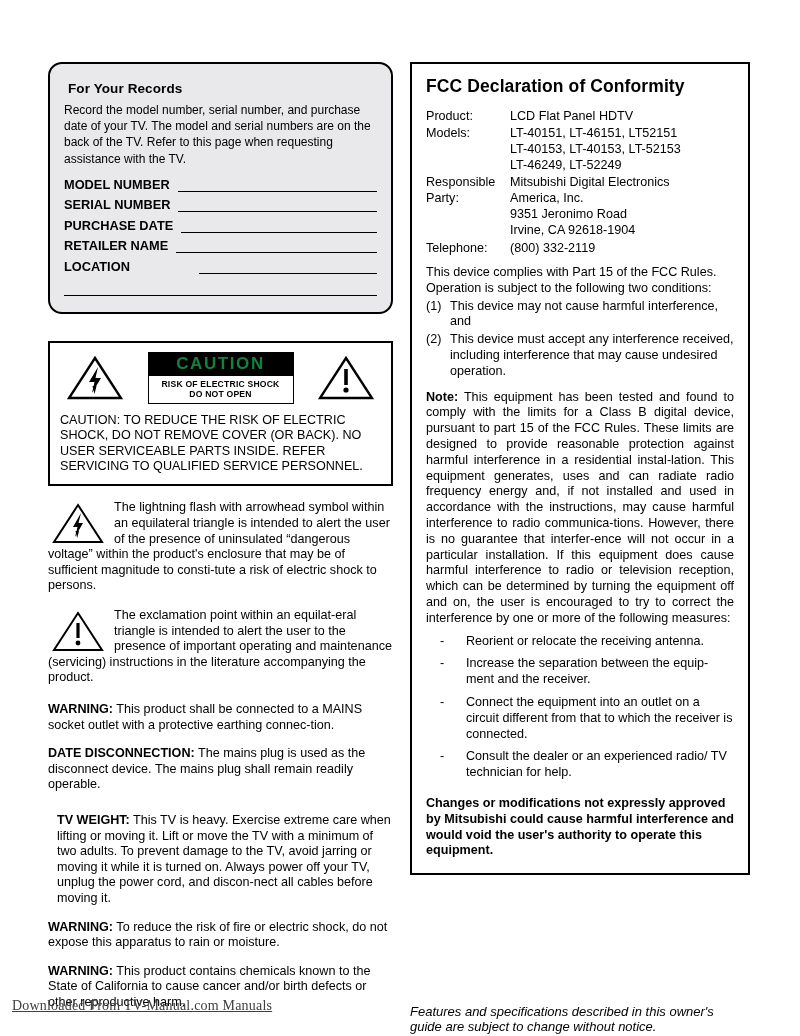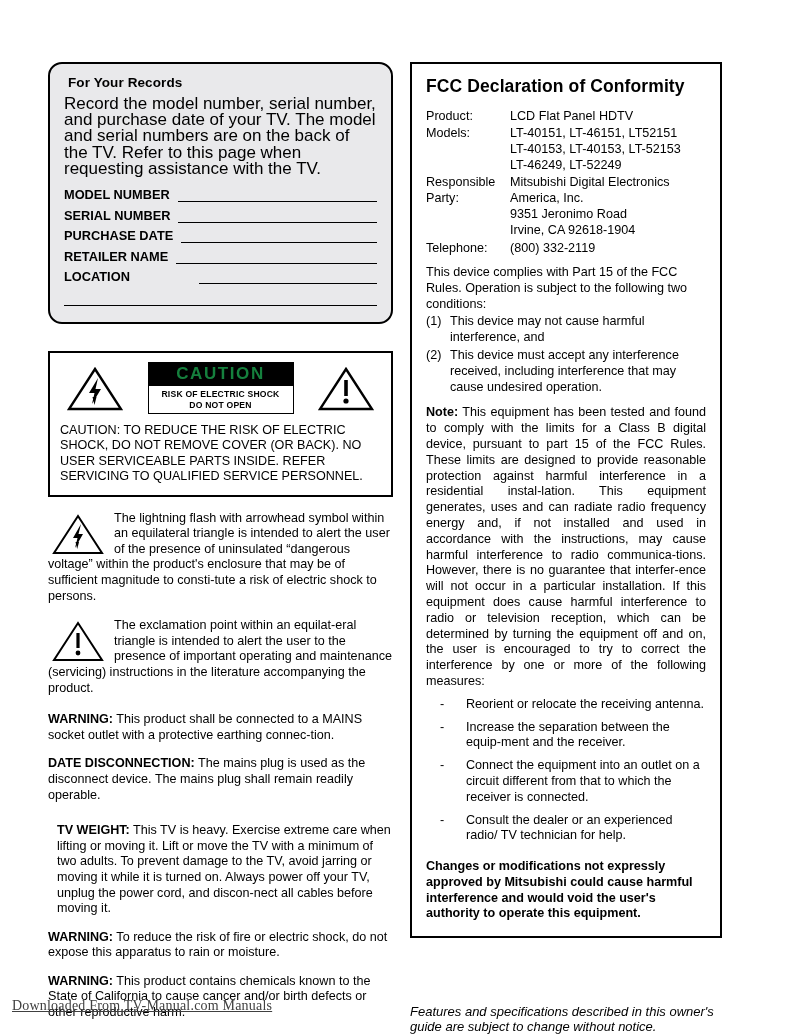--- a/index.html
+++ b/index.html
@@ -33,32 +33,32 @@
     left: 410px;
     top: 62px;
     width: 340px;
   }
 
   
   .records-box {
     border: 2px solid #000;
     border-radius: 14px;
     background: #e9e9eb;
-    padding: 11px 14px 16px 14px;
+    padding: 17px 14px 16px 14px;
     box-sizing: border-box;
     width: 345px;
   }
   .records-title {
     font-size: 13.5px;
     font-weight: bold;
     margin: 0 0 6px 4px;
     letter-spacing: 0.1px;
   }
   .records-intro {
-    font-size: 17px;
+    font-size: 12px;
     line-height: 16.2px;
     margin: 0 0 11px 0;
   }
   .records-fields {
     margin: 0;
   }
   .field-row {
     display: flex;
     align-items: flex-end;
     margin-bottom: 6.5px;
@@ -164,21 +164,21 @@
     font-size: 12.6px;
     line-height: 15.6px;
     margin: 0 0 13px 0;
   }
   .warn-p.gap-top { margin-top: 20px; margin-left: 9px; }
   .warn-p b { font-weight: bold; }
 
   
   .fcc-box {
     border: 2.5px solid #000;
-    width: 312px;
+    width: 340px;
     box-sizing: border-box;
     padding: 12px 14px 14px 14px;
     background: #fff;
   }
   .fcc-title {
     font-size: 17.5px;
     font-weight: bold;
     margin: 0 0 11px 0;
     letter-spacing: 0.1px;
   }

